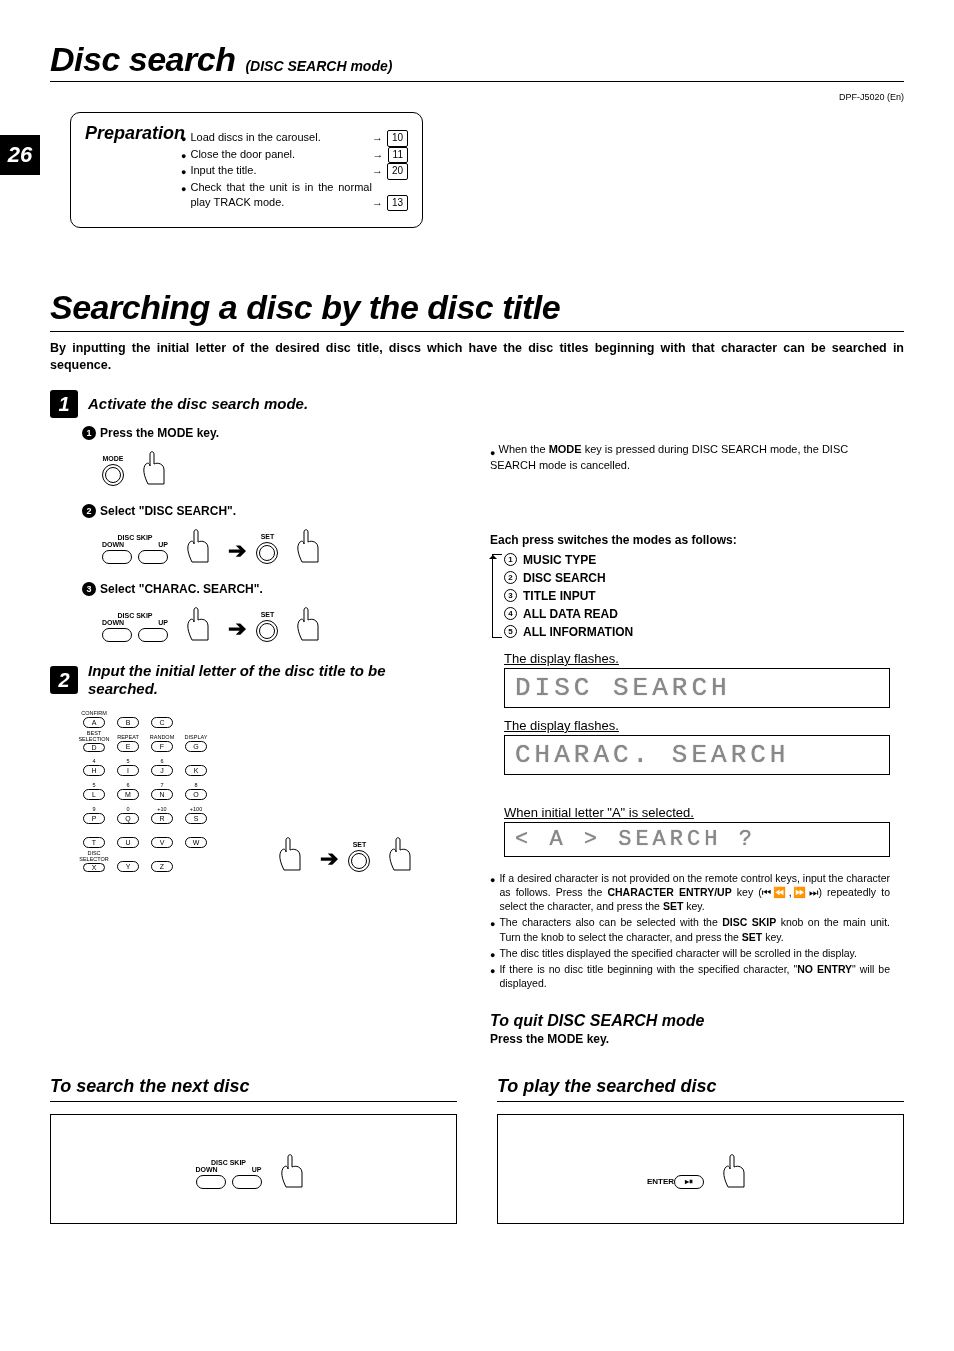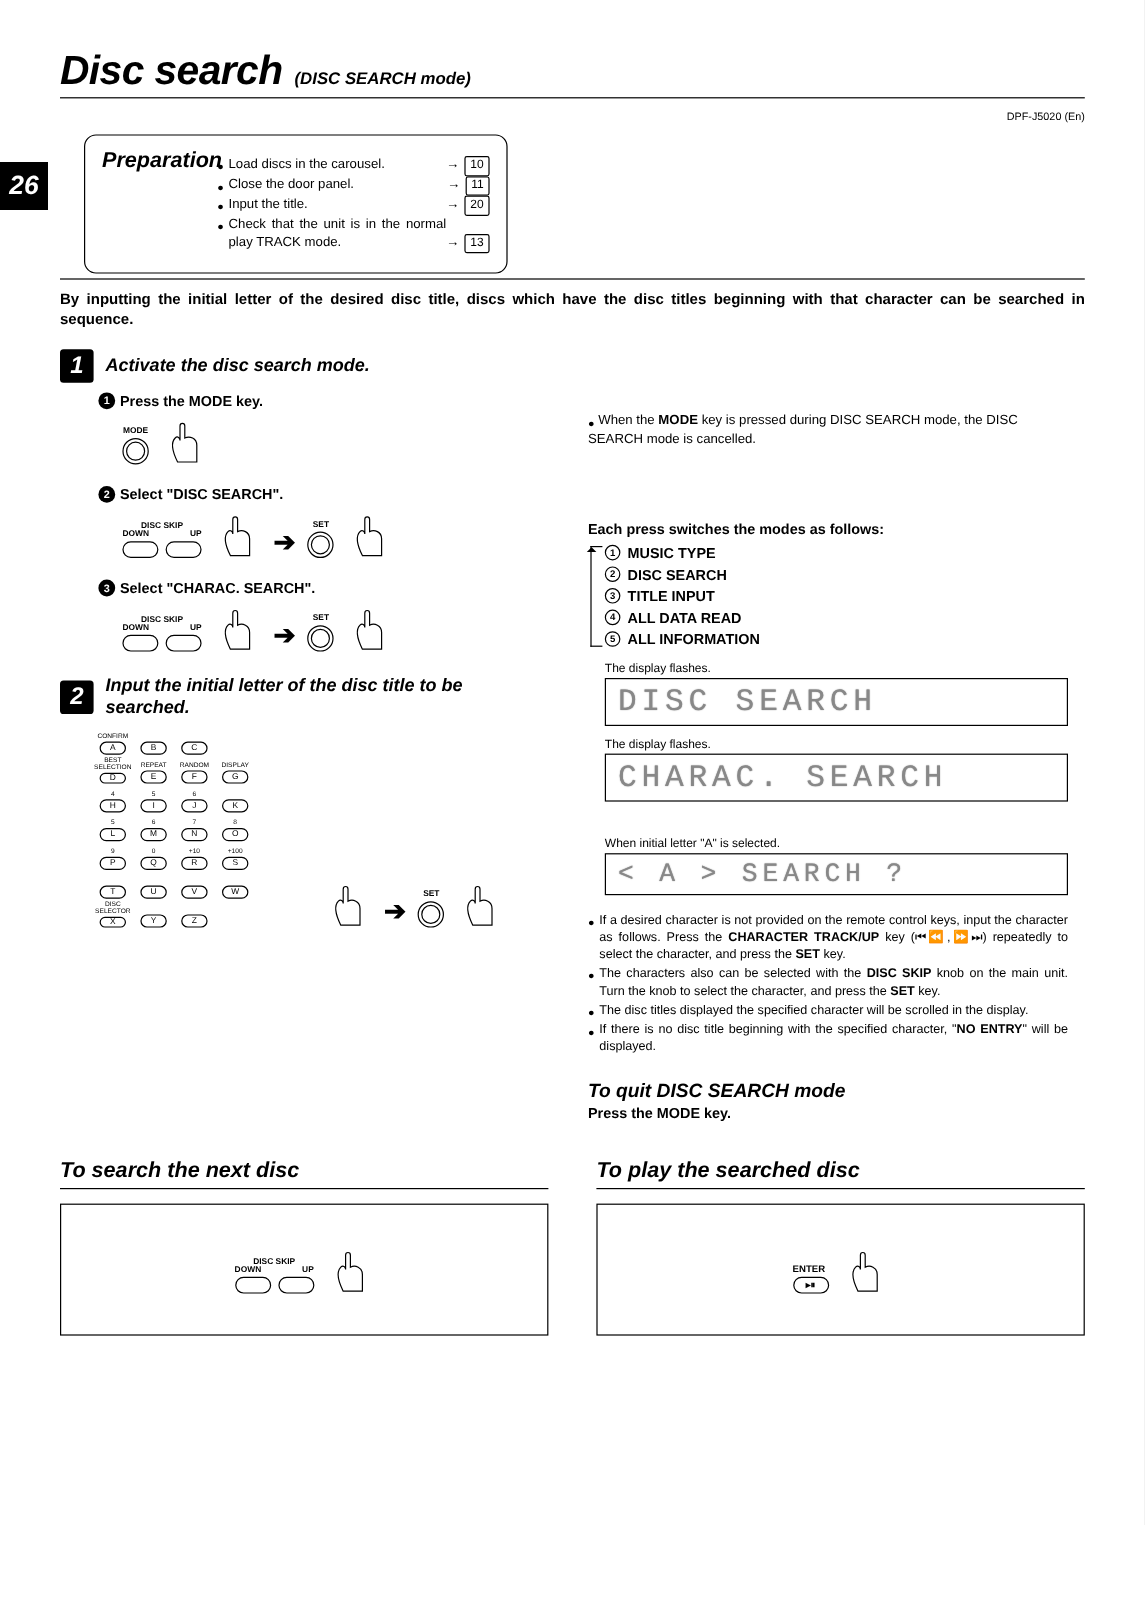--- a/index.html
+++ b/index.html
@@ -76,38 +76,38 @@
   .modes-block { margin-top: 60px; }
   .modes-title { font-size: 12px; font-weight: bold; margin-bottom: 4px; }
   .modes-list { margin-left: 14px; font-size: 12px; position: relative; }
   .modes-list .row { display:flex; align-items:center; gap:6px; font-weight:bold; line-height:1.5; }
   .circ-o { width:13px; height:13px; border:1px solid #000; border-radius:50%; font-size:8px; display:inline-flex; align-items:center; justify-content:center; }
   .modes-bracket {
     position:absolute; left:-12px; top:3px; bottom:3px; width:10px;
     border-left:1px solid #000; border-top:1px solid #000; border-bottom:1px solid #000;
   }
   .modes-bracket::before { content:""; position:absolute; left:-4px; top:-4px; border:4px solid transparent; border-bottom-color:#000; }
-  .flash-label { font-size: 10px; margin: 10px 0 2px 14px; }
+  .flash-label { font-size: 13px; margin: 10px 0 2px 14px; text-decoration: underline; }
   .lcd {
     border: 1px solid #000; padding: 4px 10px; margin-left: 14px;
     font-family: "Courier New", monospace; font-size: 26px; letter-spacing: 4px;
     color: #888; text-shadow: 0 0 1px #888;
   }
   .lcd.sm { font-size: 22px; }
   .tips { margin-top: 14px; font-size: 10.5px; line-height: 1.35; text-align: justify; }
   .tips .row { display:flex; gap:4px; margin-bottom: 2px; }
   .quit-title { font-style: italic; font-weight: bold; font-size: 16px; margin-top: 22px; }
   .quit-body { font-size: 12px; font-weight: bold; margin-top: 2px; }
 
   .bottom-row { display:flex; gap: 40px; margin-top: 30px; }
   .bcol { width: 429px; }
   .b-title { font-style: italic; font-weight: bold; font-size: 18px; }
   .b-rule { border:none; border-top:1px solid #000; margin-top:4px; }
   .b-box { border:1px solid #000; height: 110px; margin-top: 12px; display:flex; align-items:center; justify-content:center; }
-  .enter-stack { display:flex; flex-direction:column; font-size:8px; font-weight:bold; }
+  .enter-stack { display:flex; flex-direction:row; align-items:center; font-size:8px; font-weight:bold; }
   .enter-pill { width: 30px; height: 14px; border:1px solid #000; border-radius:7px; margin-top:2px; display:flex; align-items:center; justify-content:center; font-size:8px; }
   .hand-svg { stroke:#000; stroke-width:1; fill:none; }
 </style>
 </head>
 <body>
 
 <div class="sheet">
 
   <div class="page-tab">26</div>
 
@@ -159,20 +159,21 @@
             <span>Check that the unit is in the normal play TRACK mode.</span>
           </div>
         <div class="ref-group" style="align-self:flex-end;">
             <span class="arrow">→</span>
             <span class="ref-box">13</span>
           </div>
       </div>
     </div>
   </div>
 
+  <div class="section2-title">Searching a disc by the disc title</div>
   <hr class="section-rule">
   <div class="intro">By inputting the initial letter of the desired disc title, discs which have the disc titles beginning with that character can be searched in sequence.</div>
 
   <div class="cols">
 
     <div class="col-l">
 
       <div class="step-header">
         <div class="step-badge">1</div>
         <div class="step-label">Activate the disc search mode.</div>
@@ -413,21 +414,21 @@
         <div class="flash-label">The display flashes.</div>
         <div class="lcd">CHARAC. SEARCH</div>
       </div>
 
       <div class="flash-label" style="margin-top:30px;">When initial letter "A" is selected.</div>
       <div class="lcd sm">&lt; A &gt; SEARCH ?</div>
 
       <div class="tips">
         <div class="row">
             <span class="bullet">●</span>
-            <span><span>If a desired character is not provided on the remote control keys, input the character as follows. Press the </span><b>CHARACTER TRACK/UP</b><span> key (⏮⏪,⏩⏭) repeatedly to select the character, and press the </span><b>SET</b><span> key.</span></span>
+            <span><span>If a desired character is not provided on the remote control keys, input the character as follows. Press the </span><b>CHARACTER ENTRY/UP</b><span> key (⏮⏪,⏩⏭) repeatedly to select the character, and press the </span><b>SET</b><span> key.</span></span>
           </div>
         <div class="row">
             <span class="bullet">●</span>
             <span><span>The characters also can be selected with the </span><b>DISC SKIP</b><span> knob on the main unit. Turn the knob to select the character, and press the </span><b>SET</b><span> key.</span></span>
           </div>
         <div class="row">
             <span class="bullet">●</span>
             <span><span>The disc titles displayed the specified character will be scrolled in the display.</span></span>
           </div>
         <div class="row">

